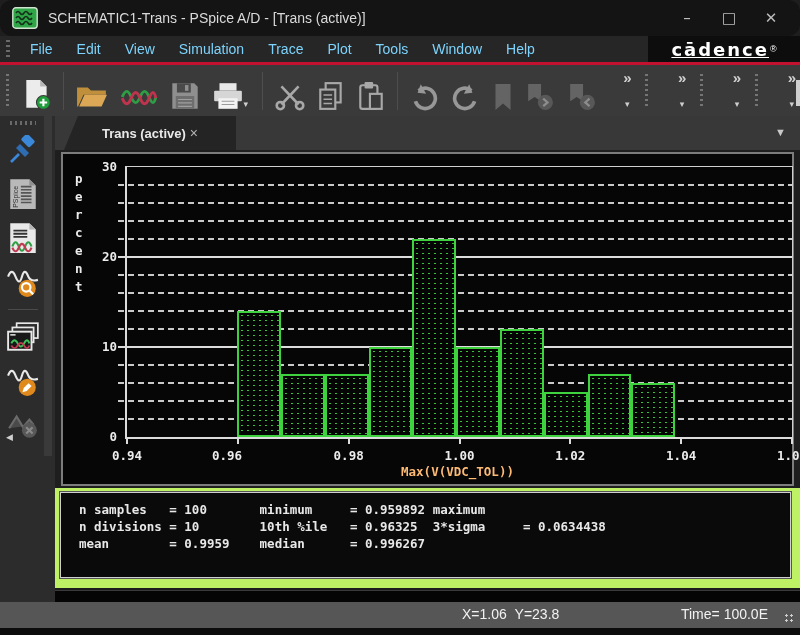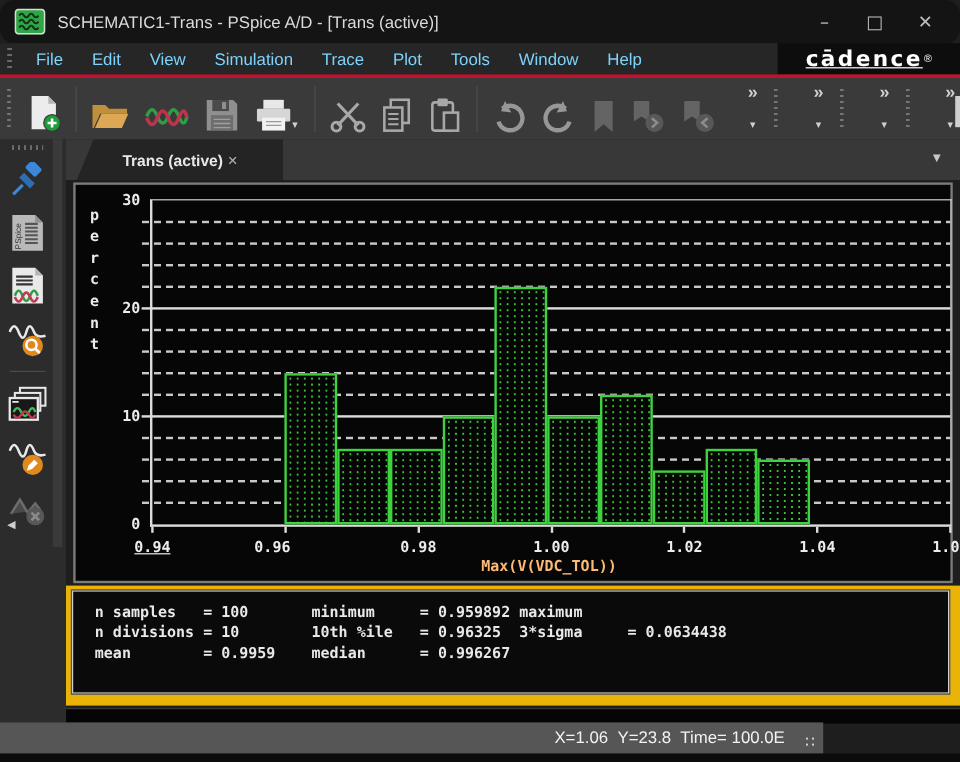--- a/index.html
+++ b/index.html
@@ -76,31 +76,31 @@
         font-size:12.5px;font-weight:bold;color:#ececec;z-index:2;}
   .xtick{position:absolute;bottom:-7px;width:2px;height:5px;background:#dcdcdc;}
   .xlab{position:absolute;bottom:-26px;width:44px;text-align:center;font-family:"DejaVu Sans Mono",monospace;
         font-size:12.5px;font-weight:bold;color:#ececec;}
   .bar{position:absolute;bottom:0;z-index:3;box-sizing:border-box;background-color:#050505;
        background-image:radial-gradient(circle,#35c435 0.9px,transparent 1px);background-size:6px 5px;}
   .x-axis-title{position:absolute;left:62px;top:310px;width:665px;text-align:center;
                 font-family:"DejaVu Sans Mono",monospace;font-size:12.5px;font-weight:bold;color:#fdba74;}
 
   
-  .stats-panel{left:55px;top:488px;width:745px;height:100px;background:#eab308;}
+  .stats-panel{left:55px;top:488px;width:745px;height:100px;background:#bef264;}
   .stats-box{position:absolute;left:5px;top:4px;width:731px;height:86px;background:#0a0a0a;
              border:1px solid #cfcfcf;outline:1px solid #555;padding:8px 0 0 18px;box-sizing:border-box;}
   .srow{display:grid;grid-template-columns:12ch 12ch 12ch 11ch 12ch 1fr;
         font-family:"DejaVu Sans Mono",monospace;font-size:12.5px;font-weight:bold;
         color:#e8e8e8;line-height:17px;white-space:pre;}
   .scell .eq{margin-right:1ch;}
 
   
   .hscroll{left:55px;top:590px;width:745px;height:12px;background:#050505;border-top:1px solid #3a3a3a;}
-  .statusbar{left:0;top:602px;width:686px;height:26px;background:#565656;}
+  .statusbar{left:0;top:602px;width:800px;height:26px;background:#565656;}
   .status-coords{position:absolute;left:462px;top:4px;font-size:14px;color:#f2f2f2;}
   .status-time{position:absolute;right:32px;top:4px;font-size:14px;color:#f2f2f2;}
   .grip{position:absolute;right:6px;bottom:5px;width:10px;height:10px;
         background:radial-gradient(circle,#cfcfcf 1px,transparent 1.3px);background-size:5px 5px;}
   .bottom-edge{left:0;top:628px;width:800px;height:7px;background:#0c0c0c;}
 </style>
 </head>
 <body>
 
 <div class="app">
@@ -348,21 +348,21 @@
           <div class="grid dashed" style="top: 53px;"></div>
           <div class="grid dashed" style="top: 35px;"></div>
           <div class="grid dashed" style="top: 17px;"></div>
           <div class="ylab" style="top: 262px;">0</div>
           <div class="grid solid" style="top: 179px;"></div>
           <div class="ylab" style="top: 172px;">10</div>
           <div class="grid solid" style="top: 89px;"></div>
           <div class="ylab" style="top: 82px;">20</div>
           <div class="ylab" style="top: -8px;">30</div>
           <div class="xtick" style="left: -1px;"></div>
-          <div class="xlab" style="left: -22px; text-decoration: underline;">0.94</div>
+          <div class="xlab" style="left: -22px;">0.94</div>
           <div class="xtick" style="left: 109.833px;"></div>
           <div class="xlab" style="left: 78px;">0.96</div>
           <div class="xtick" style="left: 220.667px;"></div>
           <div class="xlab" style="left: 199.667px;">0.98</div>
           <div class="xtick" style="left: 331.5px;"></div>
           <div class="xlab" style="left: 310.5px;">1.00</div>
           <div class="xtick" style="left: 442.333px;"></div>
           <div class="xlab" style="left: 421.333px;">1.02</div>
           <div class="xtick" style="left: 553.167px;"></div>
           <div class="xlab" style="left: 532.167px;">1.04</div>

